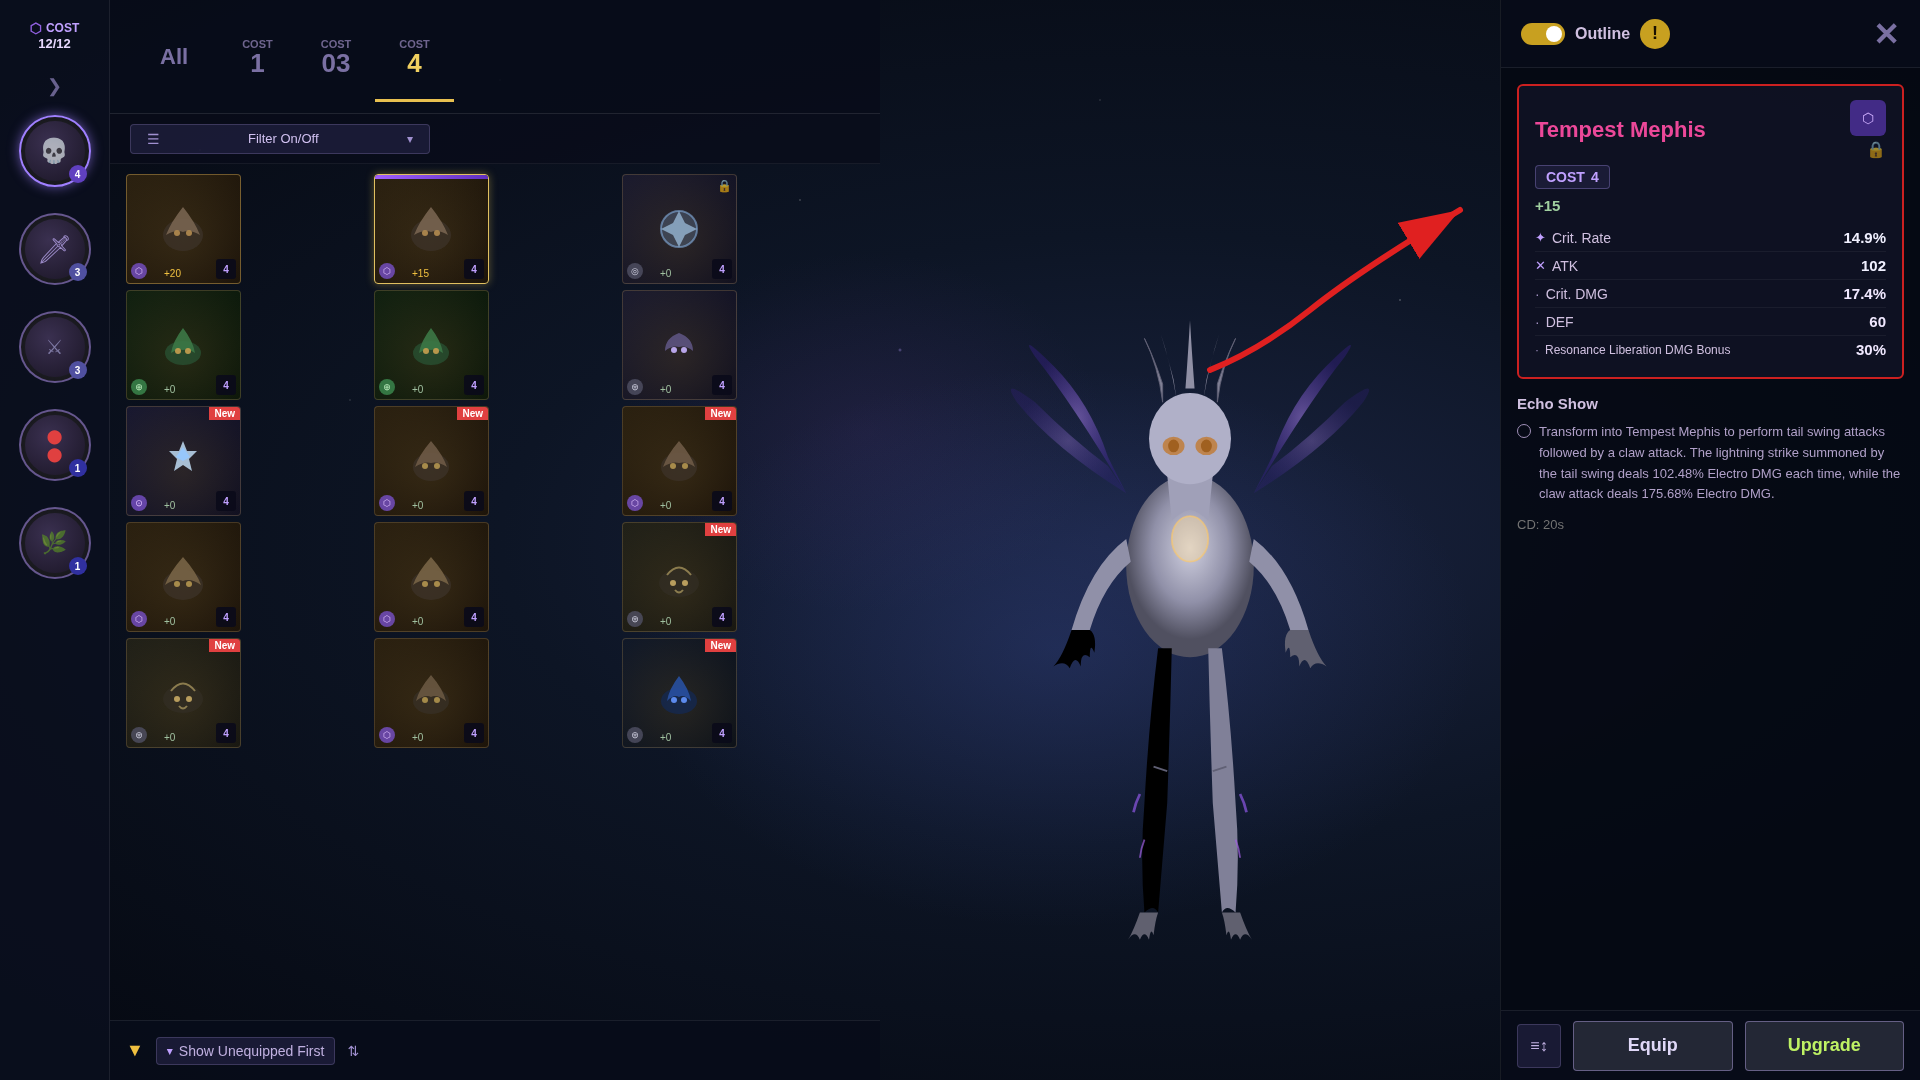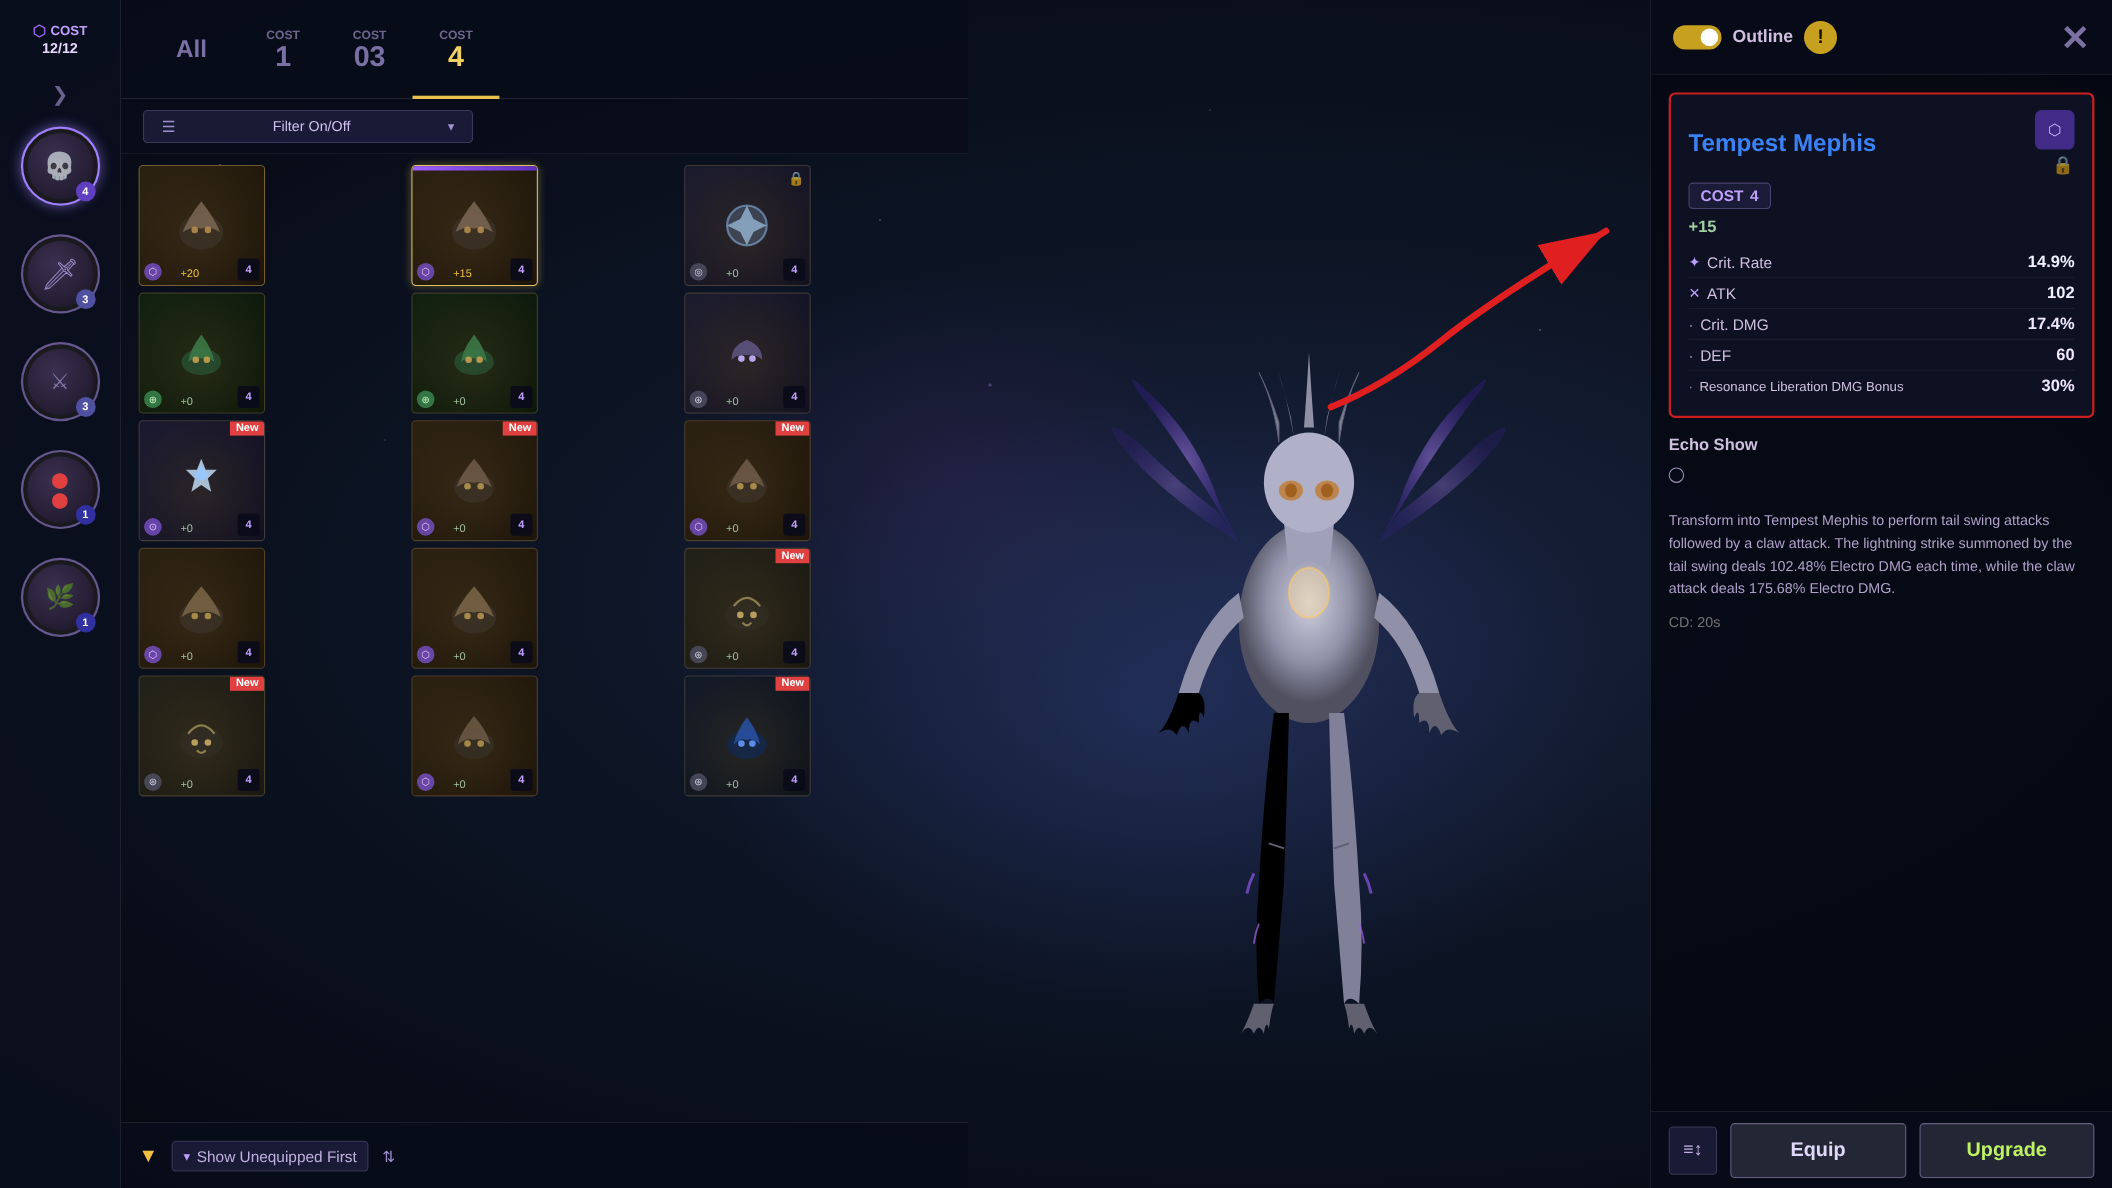--- a/index.html
+++ b/index.html
@@ -134,21 +134,21 @@
 
     
     .main-panel {
       flex: 1;
       display: flex;
       flex-direction: column;
     }
 
     
     .top-tabs {
-      height: 90px;
+      height: 114px;
       background: rgba(8,12,25,0.9);
       display: flex;
       align-items: center;
       padding: 0 20px;
       gap: 0;
       border-bottom: 1px solid rgba(255,255,255,0.1);
     }
     .tab-item {
       display: flex;
       flex-direction: column;
@@ -463,21 +463,21 @@
       border-radius: 6px;
       padding: 14px 16px;
     }
     .info-card-header {
       display: flex;
       align-items: center;
       justify-content: space-between;
       margin-bottom: 6px;
     }
     .echo-name {
-      color: #3b82f6;
+      color: #ec4899;
       font-size: 22px;
       font-weight: bold;
     }
     .echo-icon-badge {
       width: 36px;
       height: 36px;
       background: rgba(80,50,160,0.8);
       border-radius: 6px;
       display: flex;
       align-items: center;
@@ -540,22 +540,21 @@
       font-weight: bold;
       margin-bottom: 10px;
       margin-top: 8px;
     }
     .skill-desc {
       color: #a090b8;
       font-size: 13px;
       line-height: 1.6;
       margin-bottom: 12px;
       display: flex;
-      gap: 24px;
-      flex-direction: column;
+      gap: 8px;
     }
     .skill-desc .circle-icon {
       width: 14px;
       height: 14px;
       border: 1px solid #a090b8;
       border-radius: 50%;
       margin-top: 2px;
       flex-shrink: 0;
     }
     .skill-desc-text {

